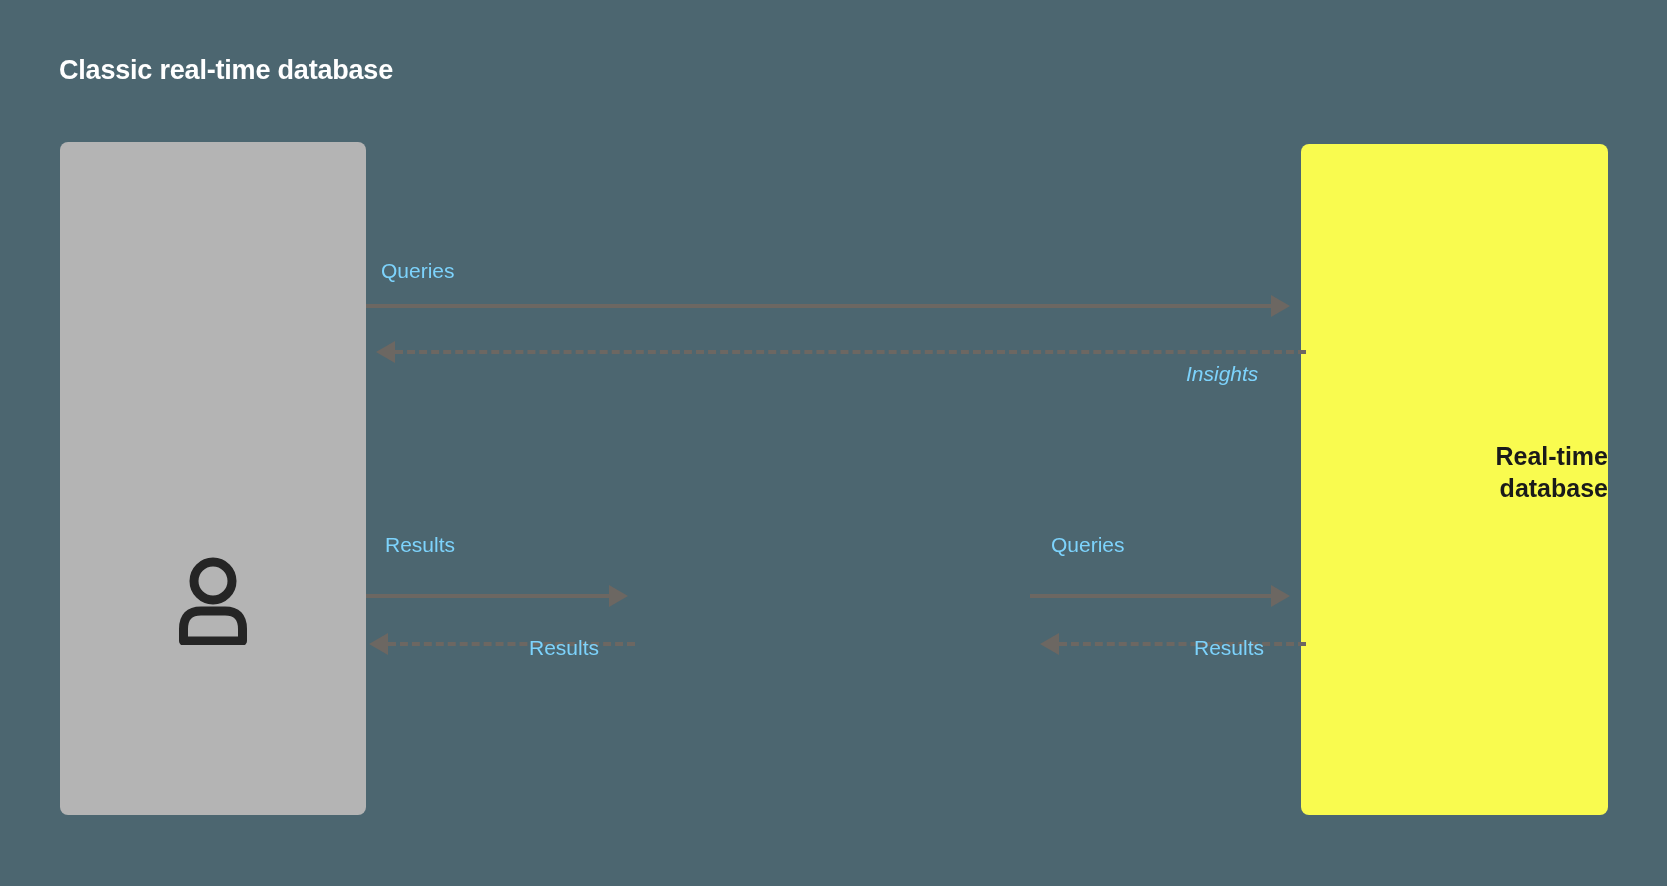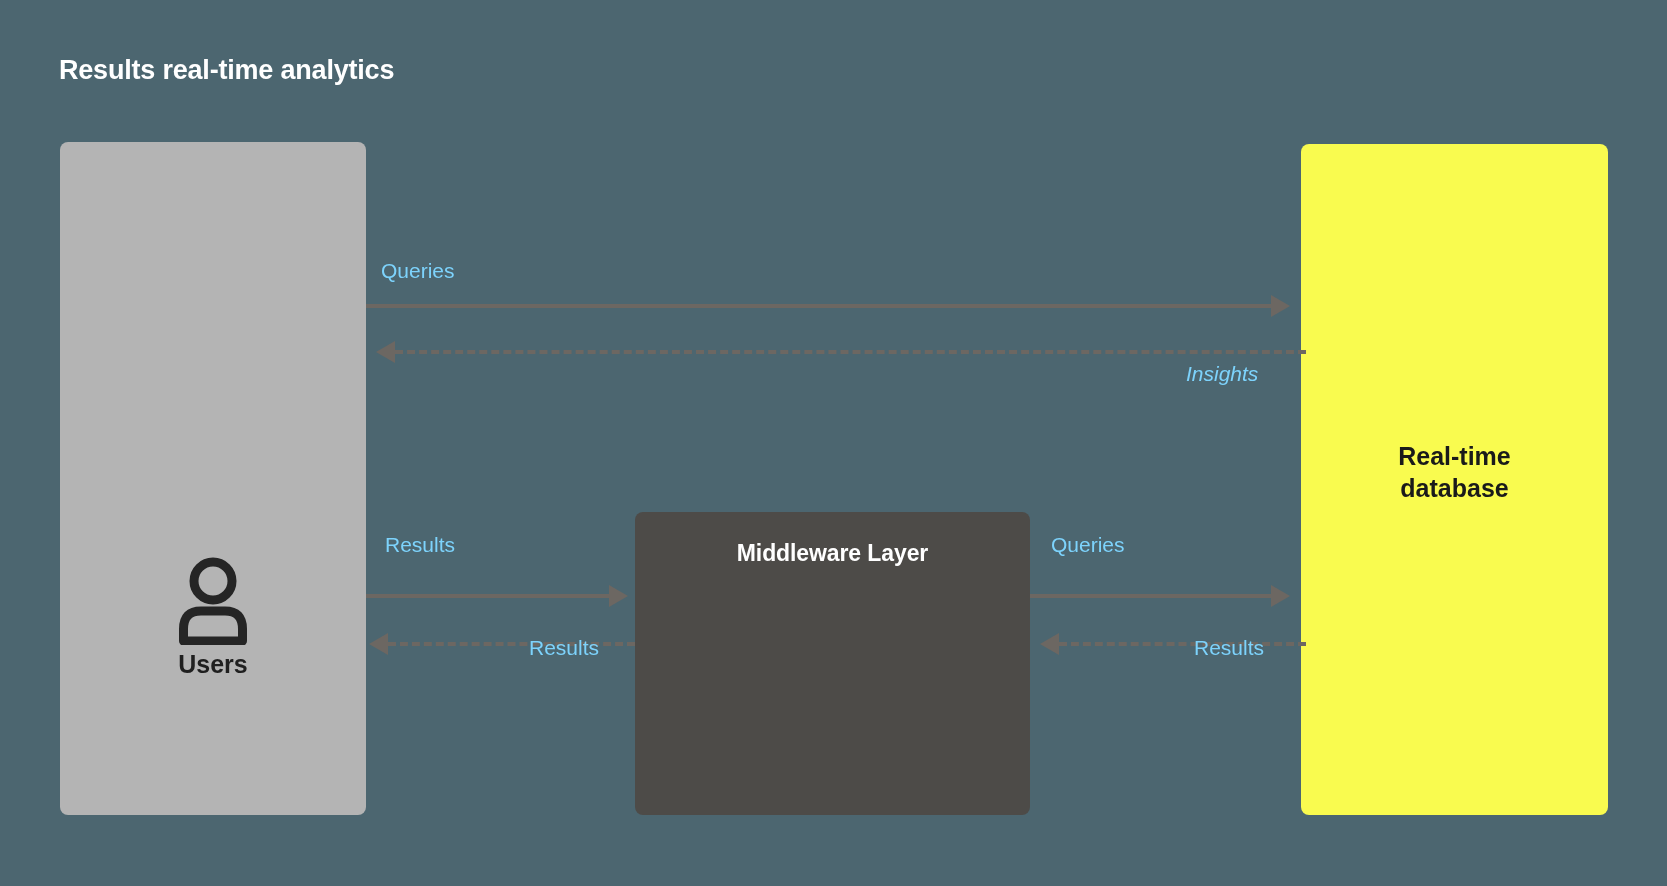--- a/index.html
+++ b/index.html
@@ -64,21 +64,21 @@
     top: 144px;
     width: 307px;
     height: 671px;
     background: #f9fb4f;
   }
 
   .node-label-center {
     position: absolute;
     left: 0;
     width: 100%;
-    text-align: center;
+    text-align: right;
     font-weight: bold;
   }
 
   .users-icon-wrap {
     position: absolute;
     left: 0;
     top: 415px;
     width: 100%;
     text-align: center;
     line-height: 0;
@@ -178,35 +178,31 @@
   #edge-results-right    { left: 1040px; top: 642px; width: 266px; }
   #edge-results-right .line { left: 19px; width: 247px; }
   #edge-results-right .head { left: 0px; }
   #label-results-right   { left: 1194px; top: 636px; }
 </style>
 </head>
 <body>
 
 <div id="canvas">
 
-  <div class="diagram-title">Results real-time analytics</div>
+  <div class="diagram-title">Classic real-time database</div>
 
   <div class="node node-users">
     <div class="users-icon-wrap">
       <svg width="76" height="88" viewBox="0 0 76 88" xmlns="http://www.w3.org/2000/svg">
         <circle cx="38" cy="24" r="19" fill="none" stroke="#252525" stroke-width="9"></circle>
         <path d="M8.5 84 L8.5 72 Q8.5 54 26 54 L50 54 Q67.5 54 67.5 72 L67.5 84 Z" fill="none" stroke="#252525" stroke-width="9" stroke-linejoin="round"></path>
       </svg>
     </div>
-    <div class="node-label-center users-label">Users</div>
-  </div>
-
-  <div class="node node-middleware">
-    <div class="node-label-center middleware-label">Middleware Layer</div>
-  </div>
+  </div>
+
 
   <div class="node node-database">
     <div class="node-label-center database-label">
       <div>Real-time</div>
       <div>database</div>
     </div>
   </div>
 
   <div class="conn" id="edge-queries-top">
     <div class="line"></div>

